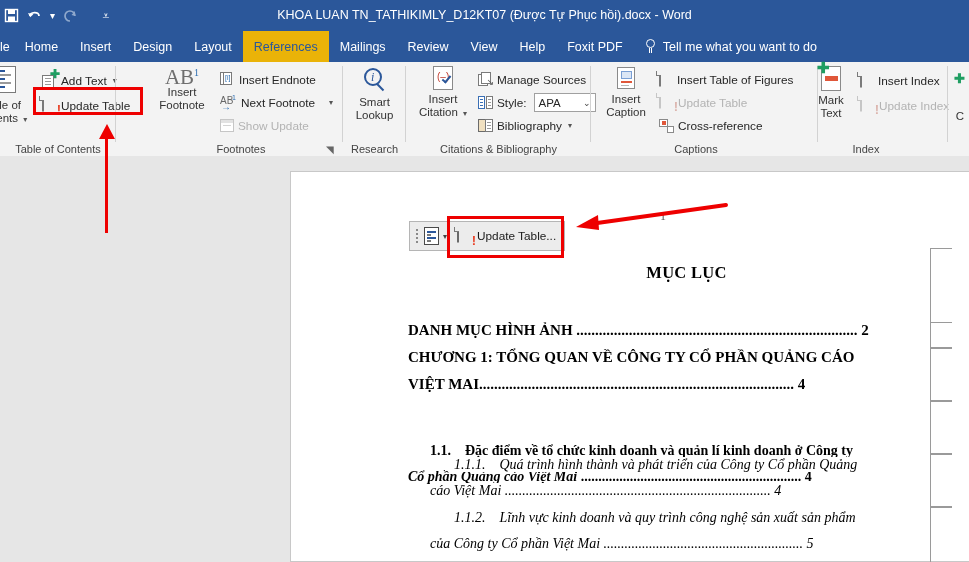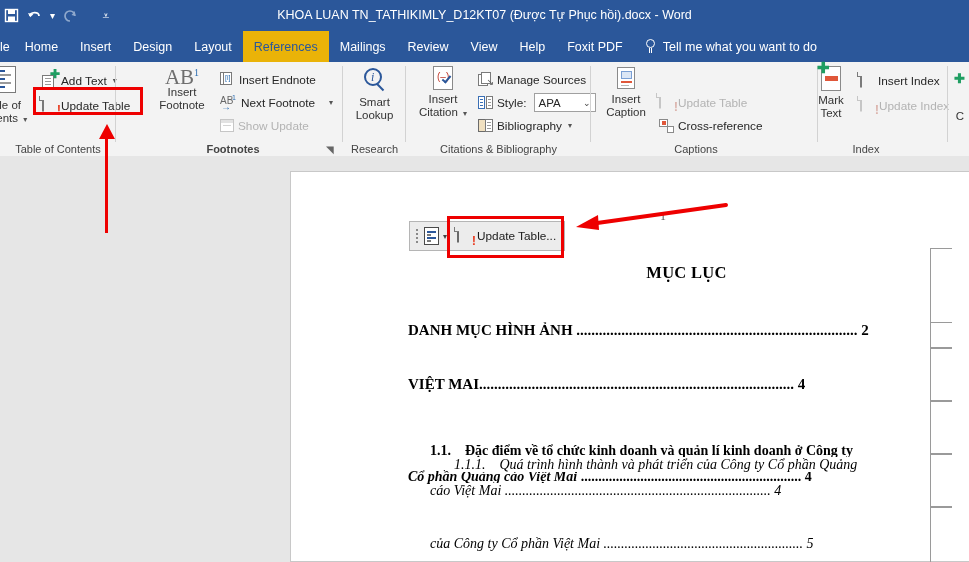--- a/index.html
+++ b/index.html
@@ -358,21 +358,21 @@
       <span class="caret" style="margin-left:10px;">▾</span>
     </div>
     <div class="small-btn disabled" style="left:80px;top:53px;">
       <span class="ico notesico">
           <span class="top"></span>
           <i></i>
           <i></i>
         </span>
       <span>Show Update</span>
     </div>
-    <div class="glabel" style="left:0;width:186px;font-weight:bold;">Footnotes</div>
+    <div class="glabel" style="left:8px;width:186px;">Footnotes</div>
     <div class="dialog-launcher" style="right:6px;bottom:1px;">◥</div>
     <div class="sep"></div>
   </div>
 
   <div class="rgroup" style="left:343px;width:63px;">
     <div class="big-btn" style="left:0;top:6px;width:63px;">
       <span class="mag">
         <span class="ring"></span>
           <span class="i">i</span>
           <span class="handle"></span>
@@ -438,20 +438,30 @@
 
   <div class="rgroup" style="left:591px;width:227px;">
     <div class="big-btn" style="left:6px;top:5px;width:58px;">
       <span class="capdoc">
         <span class="pic"></span>
           <span class="l1"></span>
           <span class="l2"></span>
       </span>
       <span style="margin-top:4px;">Insert</span>
       <span>Caption</span>
+    </div>
+    <div class="small-btn" style="left:68px;top:7px;">
+      <span class="ico" style="width:14px;height:16px;">
+        <span class="doc"><span class="fold"></span><span class="lines">
+              <i></i>
+              <i></i>
+              <i></i>
+            </span></span>
+      </span>
+      <span>Insert Table of Figures</span>
     </div>
     <div class="small-btn disabled" style="left:68px;top:30px;">
       <span class="ico" style="width:15px;height:17px;">
         <span class="doc dim"><span class="fold"></span></span><span class="bang dim">!</span>
       </span>
       <span>Update Table</span>
     </div>
     <div class="small-btn" style="left:68px;top:53px;">
       <span class="ico xref">
           <span class="a"></span>
@@ -534,36 +544,36 @@
   <div class="toc-title">MỤC LỤC</div>
 </div>
 
 <div>
 
   <div class="toc-entry lvl1" style="position:absolute;left:404px;top:317px;width:526px;">
     <span class="hl">DANH MỤC HÌNH ẢNH</span><span class="hl"> ........................................................................... </span><span class="hl">2</span>
   </div>
 
   <div class="toc-entry lvl1" style="position:absolute;left:404px;top:344px;width:526px;">
-    <br>
+    <span class="hl">CHƯƠNG 1: TỔNG QUAN VỀ CÔNG TY CỔ PHẦN QUẢNG CÁO</span><br>
     <span class="hl">VIỆT MAI</span><span class="hl">.................................................................................... </span><span class="hl">4</span>
   </div>
 
   <div class="toc-entry lvl2" style="position:absolute;left:404px;top:398px;width:526px;margin-top:40px;">
     <span class="hl">1.1. Đặc điểm về tổ chức kinh doanh và quản lí kinh doanh ở Công ty</span><br>
     <span class="hl" style="margin-left:-22px;font-style:italic;">Cổ phần Quảng cáo Việt Mai</span><span class="hl"> ............................................................... </span><span class="hl">4</span>
   </div>
 
   <div class="toc-entry lvl3" style="position:absolute;left:404px;top:452px;width:526px;">
     <span class="hl">1.1.1. Quá trình hình thành và phát triển của Công ty Cổ phần Quảng</span><br>
     <span class="hl" style="margin-left:-24px;">cáo Việt Mai</span><span class="hl"> ............................................................................ </span><span class="hl">4</span>
   </div>
 
   <div class="toc-entry lvl3" style="position:absolute;left:404px;top:505px;width:526px;">
-    <br>
+    <span class="hl">1.1.2. Lĩnh vực kinh doanh và quy trình công nghệ sản xuất sản phẩm</span><br>
     <span class="hl" style="margin-left:-24px;">của Công ty Cổ phần Việt Mai</span><span class="hl"> ......................................................... </span><span class="hl">5</span>
   </div>
 </div>
 
 <div>
   <div class="bracket" style="left:930px;top:248px;height:74px;border-bottom:none;"></div>
   <div class="bracket" style="left:930px;top:322px;height:26px;"></div>
   <div class="bracket" style="left:930px;top:348px;height:53px;"></div>
   <div class="bracket" style="left:930px;top:401px;height:53px;"></div>
   <div class="bracket" style="left:930px;top:454px;height:53px;"></div>

